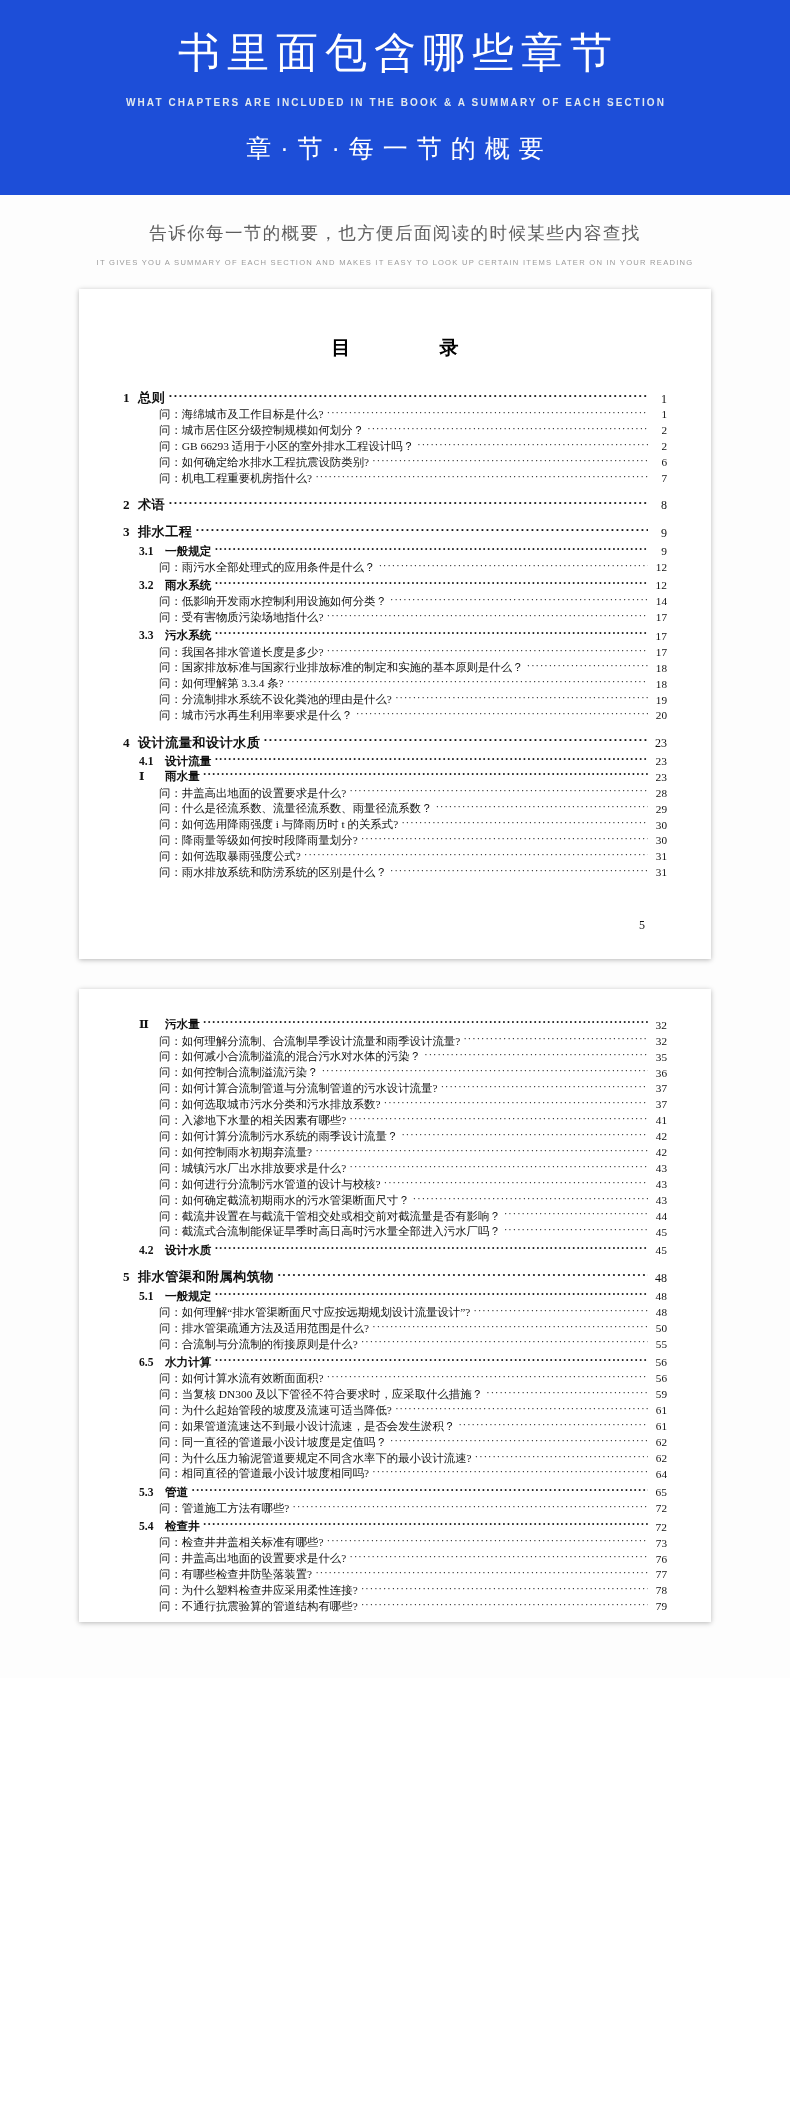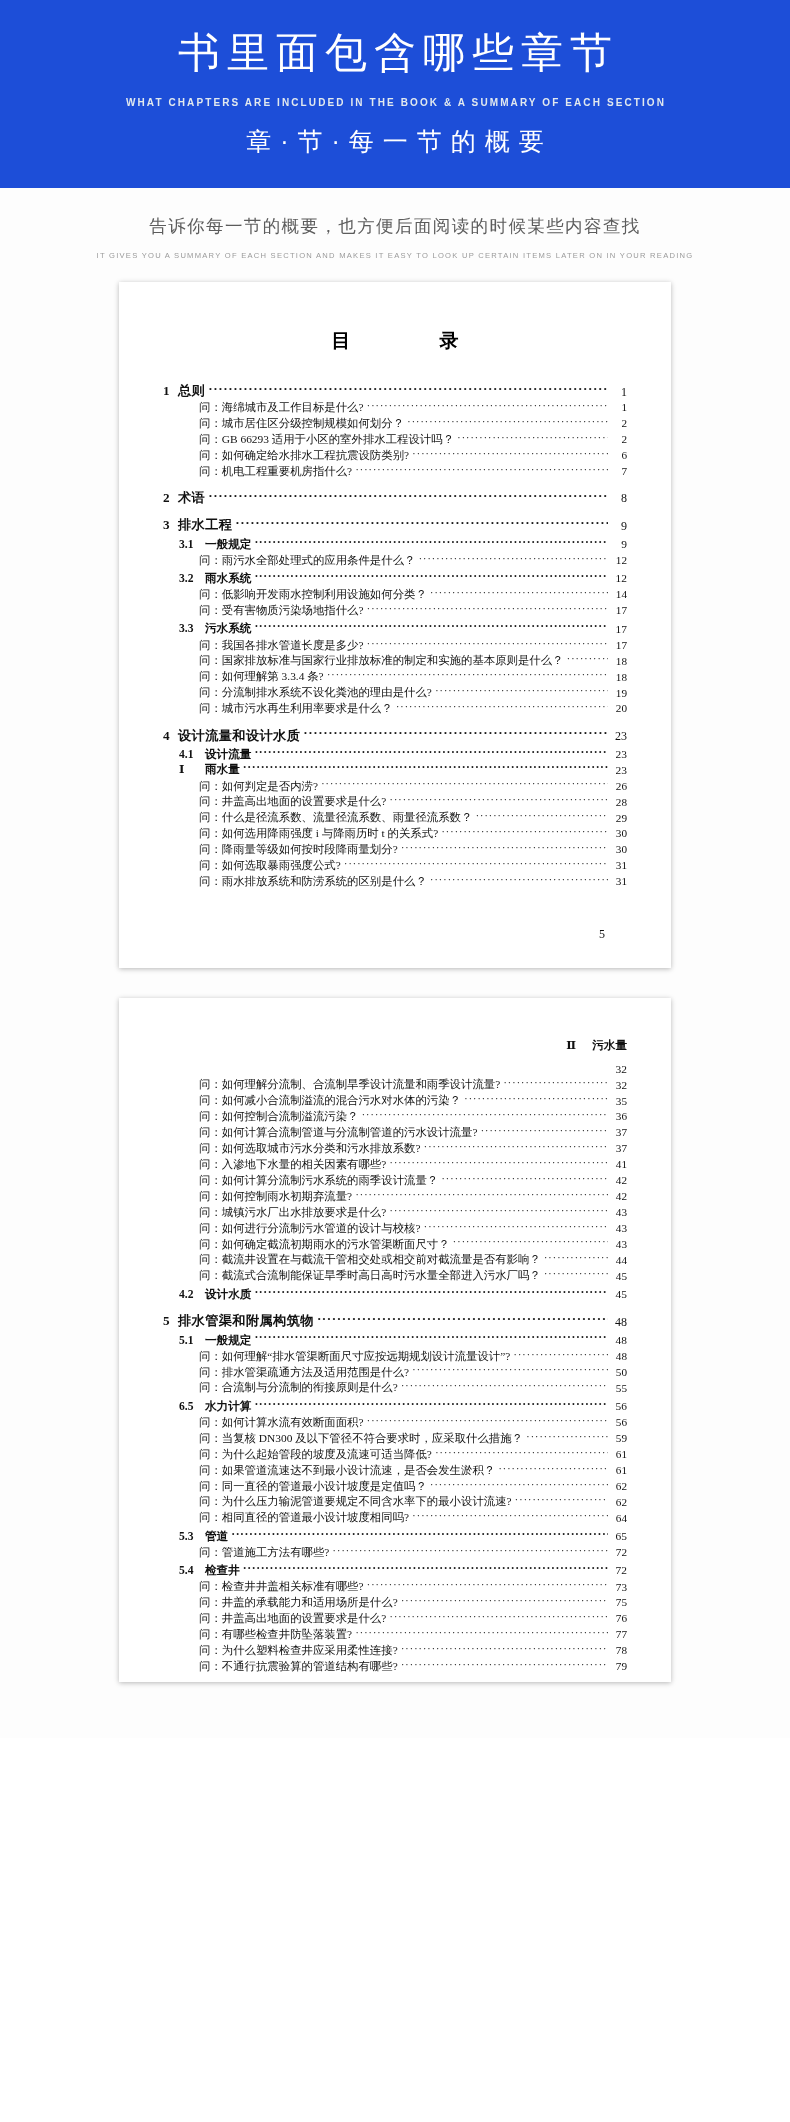--- a/index.html
+++ b/index.html
@@ -31,21 +31,21 @@
     letter-spacing: 2.1px;
     margin-top: 16px;
     font-family: "Liberation Sans", sans-serif;
     font-weight: 600;
     text-indent: 2px;
   }
   .hero-sub {
     color: #ffffff;
     font-size: 25px;
     letter-spacing: 9px;
-    margin-top: 17px;
+    margin-top: 24px;
     font-family: "Liberation Sans", sans-serif;
     font-weight: 300;
     text-indent: 9px;
   }
 
   
   .intro {
     text-align: center;
     padding: 26px 0 22px;
     background: #fdfdfd;
@@ -60,21 +60,21 @@
     color: #9a9a9a;
     font-size: 7.6px;
     letter-spacing: 1.25px;
     margin-top: 13px;
     font-family: "Liberation Sans", sans-serif;
   }
 
   
   .sheet-wrap { padding: 0 0 26px; background: #fdfdfd; }
   .sheet {
-    width: 552px;
+    width: 632px;
     margin: 0 auto 30px;
     background: #ffffff;
     box-shadow: 0 1px 5px rgba(0,0,0,0.28);
     padding: 30px 44px 26px 44px;
     position: relative;
   }
   .sheet.second { padding-top: 26px; padding-bottom: 10px; }
 
   .toc-heading {
     text-align: center;
@@ -155,21 +155,21 @@
 
   .page-num {
     text-align: right;
     font-size: 12px;
     margin-top: 40px;
     padding-right: 22px;
     color: #111;
     font-family: "Liberation Serif", "DejaVu Serif", serif;
   }
   .sheet.second .toc-body { margin-top: 2px; }
-  .sheet.second .lvl-rom:first-child { margin-top: 16px; flex-direction: column; }
+  .sheet.second .lvl-rom:first-child { margin-top: 4px; }
 </style>
 </head>
 <body>
 
 <div class="hero">
   <div class="hero-title">书里面包含哪些章节</div>
   <div class="hero-en">WHAT CHAPTERS ARE INCLUDED IN THE BOOK &amp; A SUMMARY OF EACH SECTION</div>
   <div class="hero-sub">章·节·每一节的概要</div>
 </div>
 
@@ -286,25 +286,20 @@
           <span class="label"><span class="num">4.1</span><span>设计流量</span></span>
           <span class="leader"></span>
           <span class="pg">23</span>
         </div>
         <div class="row lvl-rom">
           <span class="label"><span class="num">Ⅰ</span><span>雨水量</span></span>
           <span class="leader"></span>
           <span class="pg">23</span>
         </div>
         <div class="row lvl-q">
-          <span class="label"><span>问：如何判定是否内涝?</span></span>
-          <span class="leader"></span>
-          <span class="pg">26</span>
-        </div>
-        <div class="row lvl-q">
           <span class="label"><span>问：井盖高出地面的设置要求是什么?</span></span>
           <span class="leader"></span>
           <span class="pg">28</span>
         </div>
         <div class="row lvl-q">
           <span class="label"><span>问：什么是径流系数、流量径流系数、雨量径流系数？</span></span>
           <span class="leader"></span>
           <span class="pg">29</span>
         </div>
         <div class="row lvl-q">
@@ -487,25 +482,20 @@
           <span class="label"><span class="num">5.4</span><span>检查井</span></span>
           <span class="leader"></span>
           <span class="pg">72</span>
         </div>
         <div class="row lvl-q">
           <span class="label"><span>问：检查井井盖相关标准有哪些?</span></span>
           <span class="leader"></span>
           <span class="pg">73</span>
         </div>
         <div class="row lvl-q">
-          <span class="label"><span>问：井盖的承载能力和适用场所是什么?</span></span>
-          <span class="leader"></span>
-          <span class="pg">75</span>
-        </div>
-        <div class="row lvl-q">
           <span class="label"><span>问：井盖高出地面的设置要求是什么?</span></span>
           <span class="leader"></span>
           <span class="pg">76</span>
         </div>
         <div class="row lvl-q">
           <span class="label"><span>问：有哪些检查井防坠落装置?</span></span>
           <span class="leader"></span>
           <span class="pg">77</span>
         </div>
         <div class="row lvl-q">

